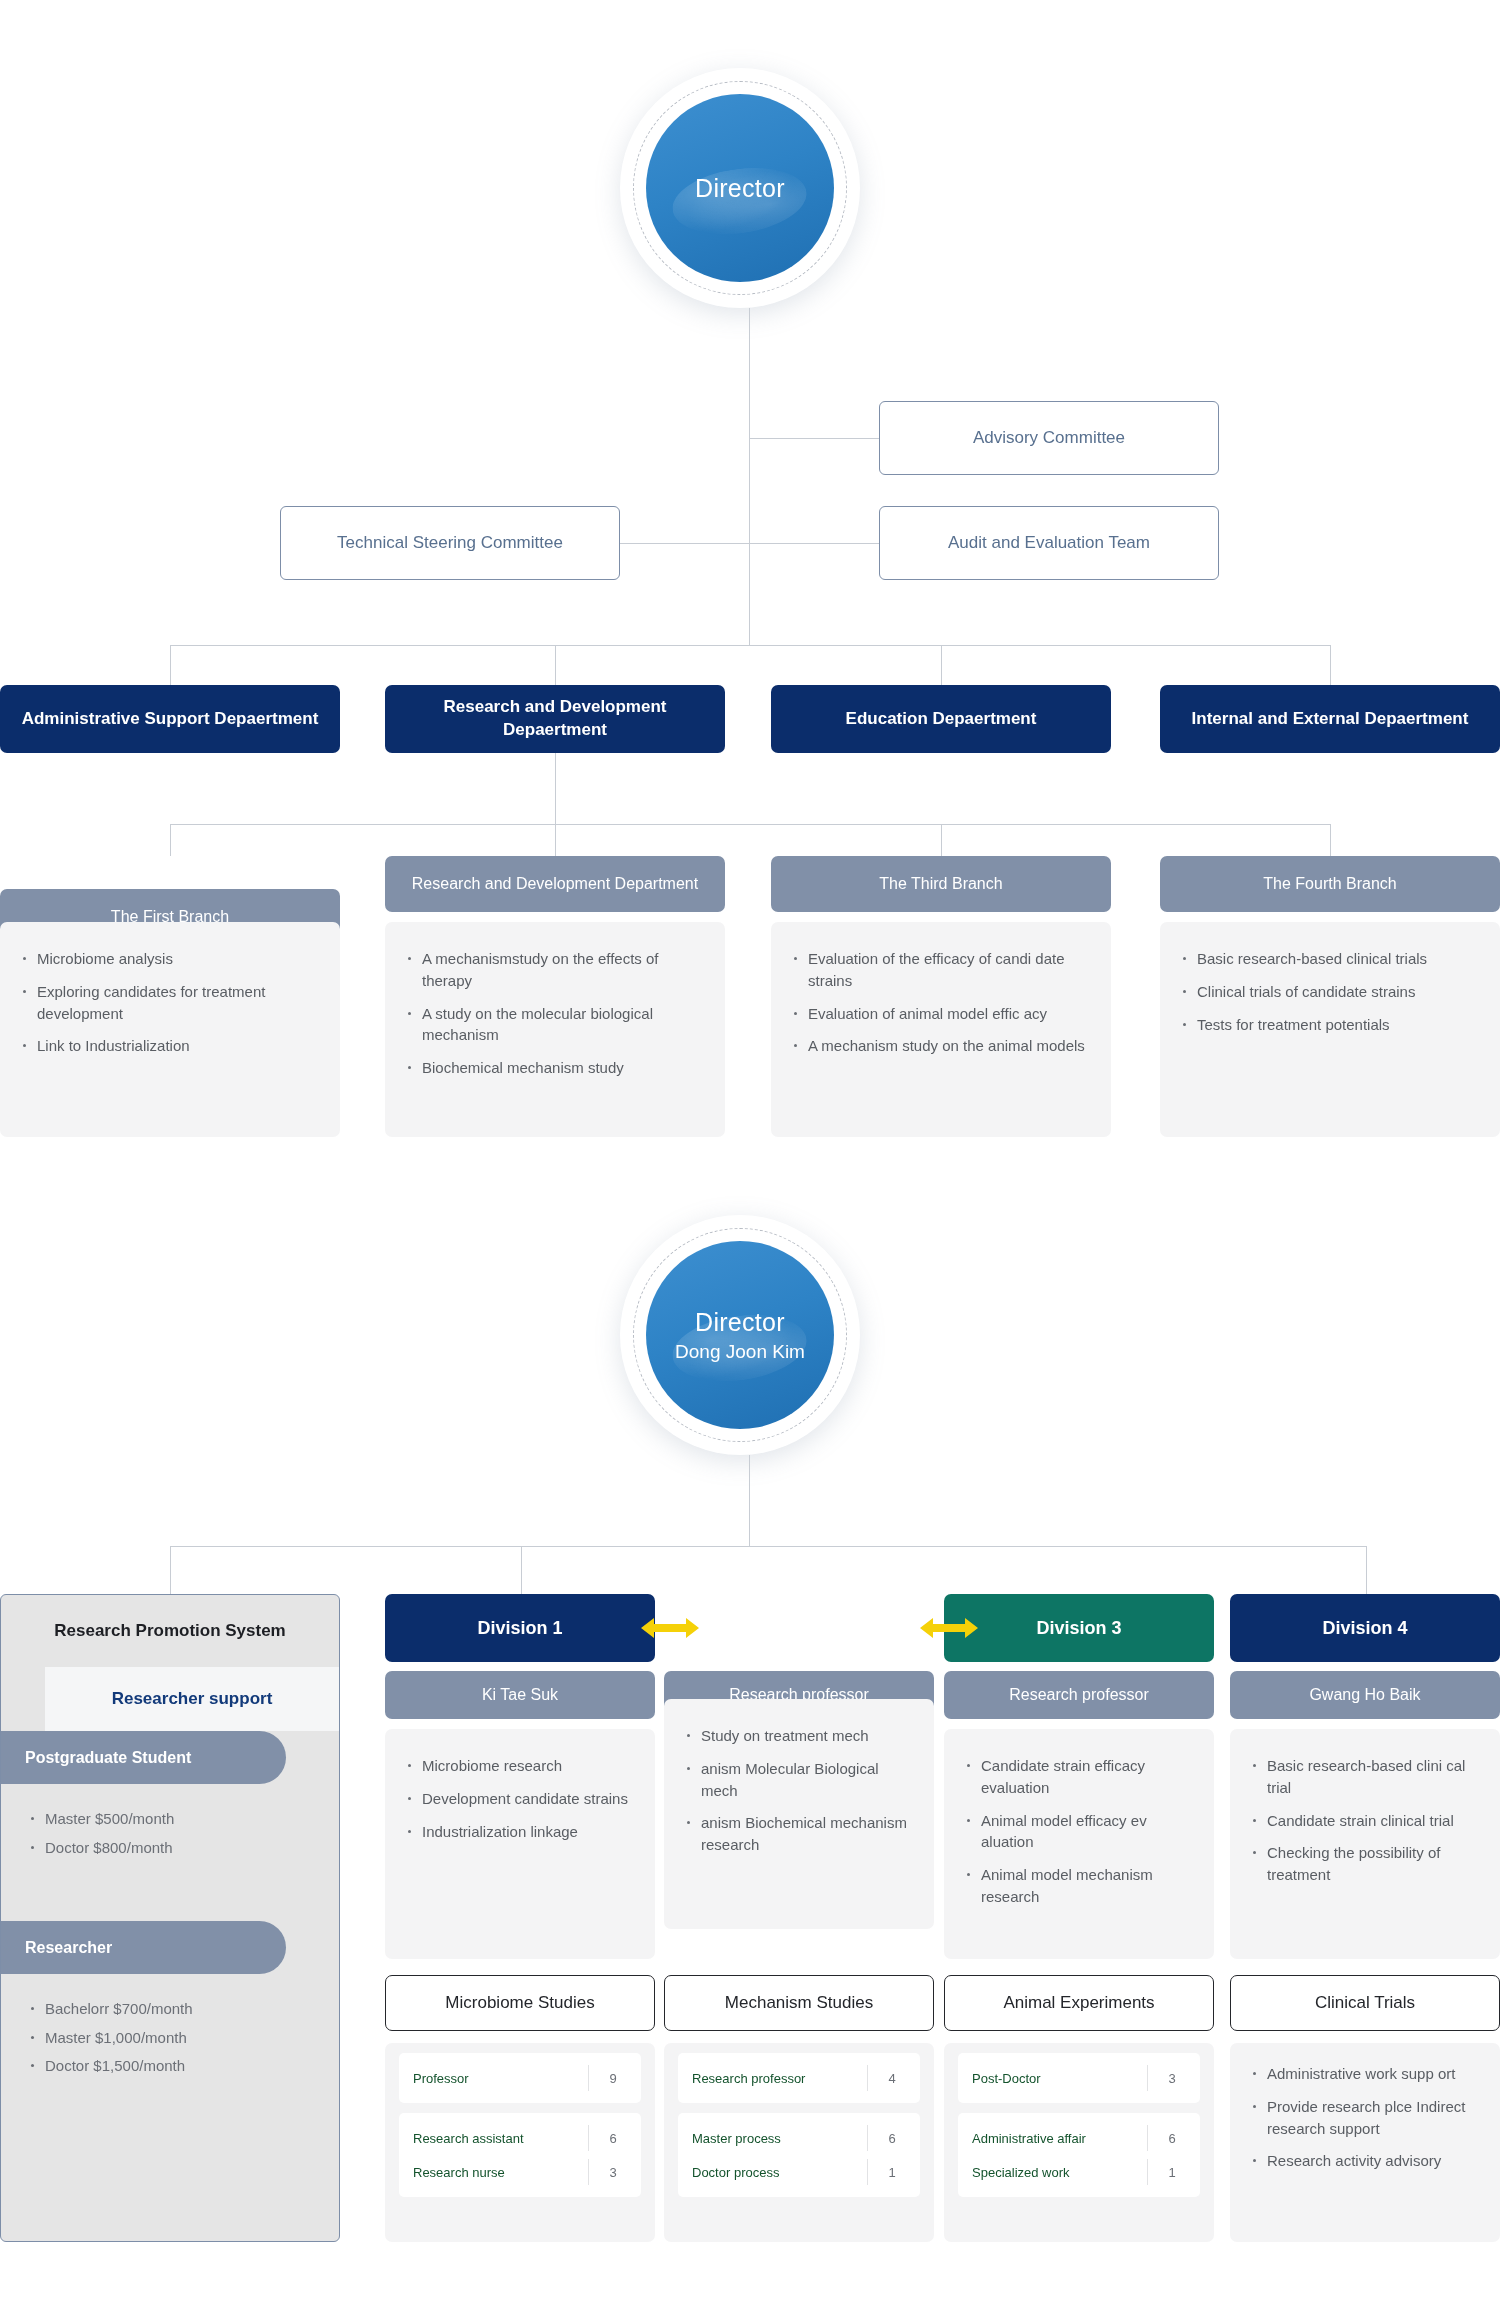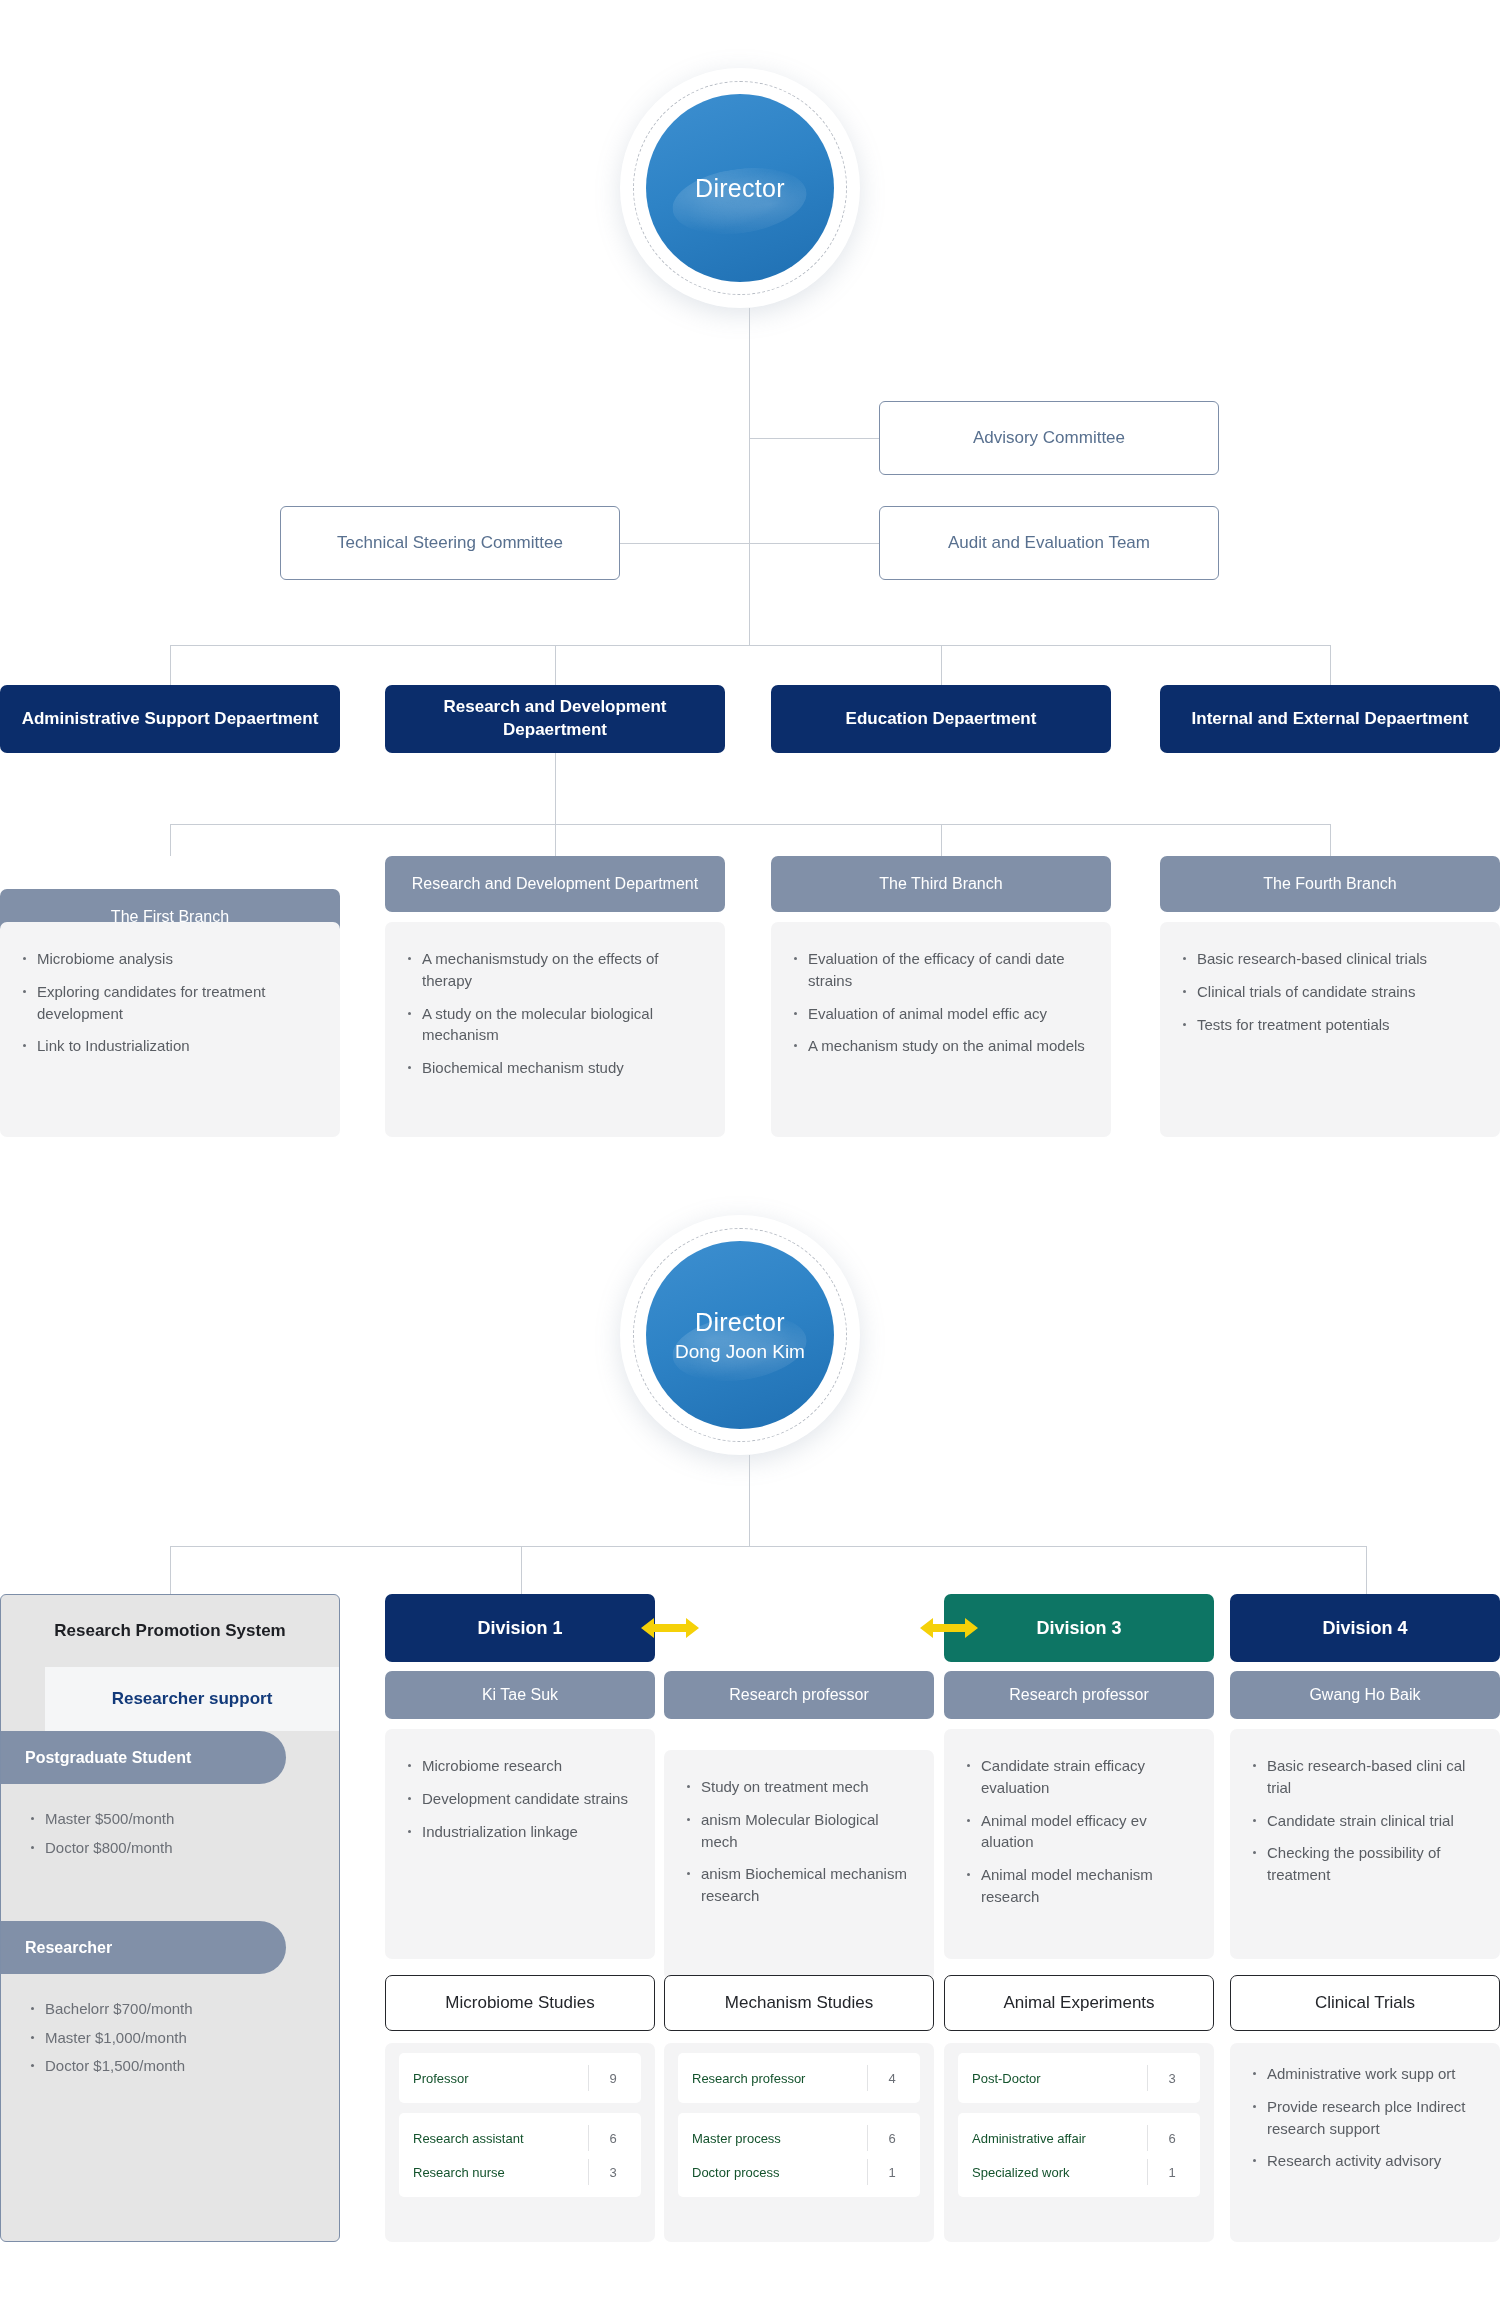--- a/index.html
+++ b/index.html
@@ -349,21 +349,21 @@
   <div class="div-sub" style="left:944px; top:1671px; width:270px; height:48px;">Research professor</div>
   <div class="div-sub" style="left:1230px; top:1671px; width:270px; height:48px;">Gwang Ho Baik</div>
 
   <div class="branch-body" style="left:385px; top:1729px; width:270px; height:230px;">
     <ul>
       <li>Microbiome research</li>
       <li>Development candidate strains</li>
       <li>Industrialization linkage</li>
     </ul>
   </div>
-  <div class="branch-body" style="left:664px; top:1750px; width:270px; height:230px;">
+  <div class="branch-body" style="left:664px; top:1699px; width:270px; height:230px;">
     <ul>
       <li>Study on treatment mech</li>
       <li>anism Molecular Biological mech</li>
       <li>anism Biochemical mechanism research</li>
     </ul>
   </div>
   <div class="branch-body" style="left:944px; top:1729px; width:270px; height:230px;">
     <ul>
       <li>Candidate strain efficacy evaluation</li>
       <li>Animal model efficacy ev aluation</li>

